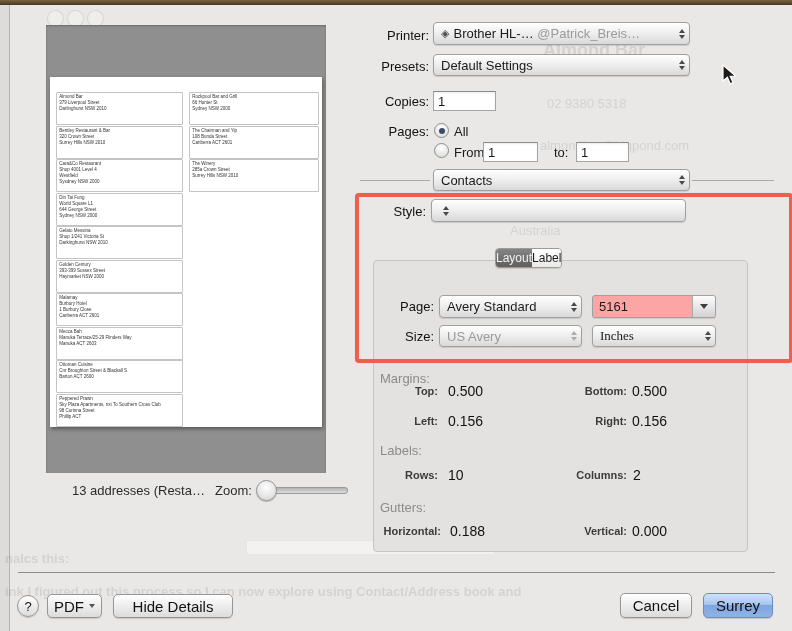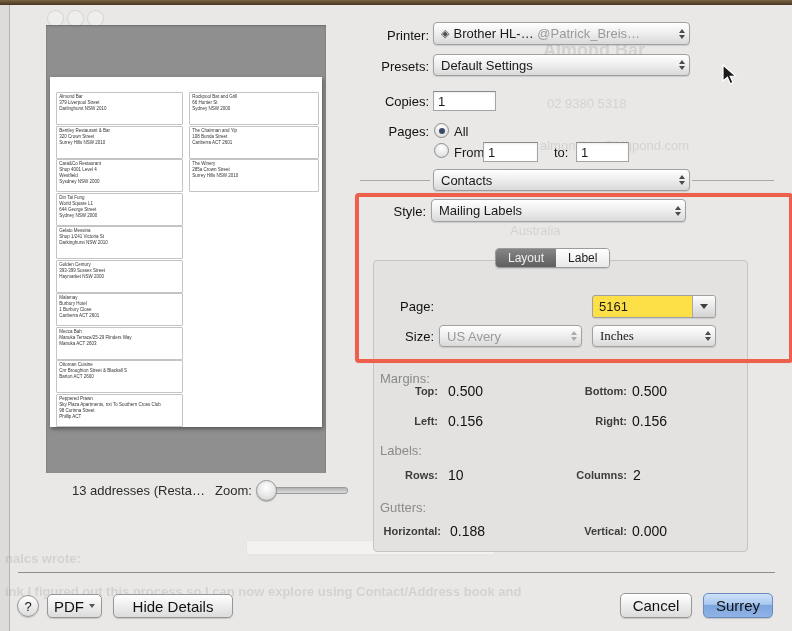--- a/index.html
+++ b/index.html
@@ -35,30 +35,30 @@
   .popup .val{flex:1;overflow:hidden;white-space:nowrap;}
   .popup.disabled .val{color:#9a9a9a;}
   .stepper{display:flex;flex-direction:column;align-items:center;gap:2px;margin-left:4px;}
   .tri-up{width:0;height:0;border-left:3.5px solid transparent;border-right:3.5px solid transparent;border-bottom:4.5px solid #4a4a4a;}
   .tri-down{width:0;height:0;border-left:3.5px solid transparent;border-right:3.5px solid transparent;border-top:4.5px solid #4a4a4a;}
   .disabled .tri-up{border-bottom-color:#ababab;}
   .disabled .tri-down{border-top-color:#ababab;}
   .tfield{background:#fff;border:1px solid #a5a5a5;border-top-color:#8a8a8a;font-size:13px;padding:2px 4px;box-sizing:border-box;box-shadow:inset 0 1px 2px rgba(0,0,0,0.08);}
   .radio{width:15px;height:15px;border-radius:50%;border:1px solid #8d8d8d;background:radial-gradient(circle at 50% 30%,#ffffff,#d8d8d8);box-sizing:border-box;display:flex;align-items:center;justify-content:center;}
   .radio .dot{width:6px;height:6px;border-radius:50%;background:#3a4a68;}
-  .combo{display:flex;border:1px solid #a0a0a0;border-radius:3px;background:#fde047;box-sizing:border-box;overflow:hidden;box-shadow:0 1px 1px rgba(0,0,0,0.10);}
+  .combo{display:flex;border:1px solid #a0a0a0;border-radius:3px;background:#fca5a5;box-sizing:border-box;overflow:hidden;box-shadow:0 1px 1px rgba(0,0,0,0.10);}
   .combo .cval{flex:1;font-size:13px;padding:3px 6px;}
   .combo .cbtn{width:22px;border-left:1px solid #a8a8a8;background:linear-gradient(#fdfdfd,#e6e6e6 55%,#d2d2d2);display:flex;align-items:center;justify-content:center;}
   .caret{width:0;height:0;border-left:4px solid transparent;border-right:4px solid transparent;border-top:5px solid #3f3f3f;}
   .hline{height:1px;background:#a8a8a8;}
   
   .redrect{border:4px solid #ee5f4c;border-radius:4px;box-shadow:0 0 1px rgba(0,0,0,0.2);pointer-events:none;}
   .groupbox{background:#e3e2e0;border:1px solid #c6c5c3;border-radius:4px;}
   .tabs{display:flex;border:1px solid #9b9b9b;border-radius:4px;overflow:hidden;height:18px;box-shadow:0 1px 1px rgba(0,0,0,0.12);}
-  .tab{font-size:12px;display:flex;align-items:center;justify-content:center;padding:0 12px;}
+  .tab{font-size:12px;display:flex;align-items:center;justify-content:center;padding:0 0;}
   .tab.active{background:linear-gradient(#858585,#5f5f5f);color:#f1f1f1;}
   .tab.idle{background:linear-gradient(#ffffff,#e9e9e9);color:#1c1c1c;}
   .sect-header{font-size:13px;color:#8b8b8b;}
   .mini-label{font-size:11px;font-weight:bold;color:#3c3c3c;text-align:right;}
   .mini-value{font-size:14px;color:#111;}
   
   .footer-sep{left:18px;top:572px;width:757px;height:1px;background:#8d8d8d;}
   .btn{display:flex;align-items:center;justify-content:center;font-size:15px;color:#111;
     border:1px solid #979797;border-radius:5px;background:linear-gradient(#ffffff,#ededed 50%,#dcdcdc);
     box-shadow:0 1px 1px rgba(0,0,0,0.15);box-sizing:border-box;}
@@ -78,21 +78,21 @@
   <div class="abs left-col"></div>
   <div class="abs traffic" style="left:47px;top:10px;"></div>
   <div class="abs traffic" style="left:67px;top:10px;"></div>
   <div class="abs traffic" style="left:87px;top:10px;"></div>
 
   <div class="abs ghost" style="left:543px;top:40px;font-size:18px;font-weight:bold;">Almond Bar</div>
   <div class="abs ghost" style="left:547px;top:96px;font-size:13px;">02 9380 5318</div>
   <div class="abs ghost" style="left:540px;top:138px;font-size:13px;">almondbar@bigpond.com</div>
   <div class="abs ghost" style="left:510px;top:223px;font-size:13px;">Australia</div>
   <div class="abs ghost" style="left:468px;top:262px;font-size:11px;">note</div>
-  <div class="abs ghost" style="left:5px;top:551px;font-size:13px;font-weight:bold;">nalcs wrote:</div>
+  <div class="abs ghost" style="left:5px;top:551px;font-size:13px;font-weight:bold;">nalcs this:</div>
   <div class="abs ghost" style="left:5px;top:584px;font-size:13px;font-weight:bold;">ink I figured out this process so I can now explore using Contact/Address book and</div>
   <div class="abs ghost-box" style="left:246px;top:540px;width:247px;height:13px;"></div>
 
   <div class="abs preview-panel">
     <div class="abs page">
       <div class="label-col c1">
           <div class="label-cell" style="top: 0px;">
             <div class="label-text">Almond Bar
 379 Liverpool Street
 Darlinghurst NSW 2010</div>
@@ -210,34 +210,40 @@
   <div class="abs popup" style="left:433px;top:169px;width:257px;height:22px;">
     <span class="val">Contacts</span>
     <span class="stepper">
         <span class="tri-up"></span>
         <span class="tri-down"></span>
       </span>
   </div>
 
   <div class="abs flabel" style="left:336px;top:204px;width:90px;">Style:</div>
   <div class="abs popup" style="left:431px;top:199px;width:255px;height:23px;">
-    <span class="val">Mailing Labels</span>
     <span class="stepper">
         <span class="tri-up"></span>
         <span class="tri-down"></span>
       </span>
   </div>
 
   <div class="abs groupbox" style="left:373px;top:260px;width:373px;height:290px;"></div>
   <div class="abs tabs" style="left:495px;top:248px;">
     <div class="tab active">Layout</div>
     <div class="tab idle">Label</div>
   </div>
 
   <div class="abs flabel" style="left:354px;top:299px;width:80px;">Page:</div>
+  <div class="abs popup" style="left:439px;top:295px;width:143px;height:23px;">
+    <span class="val">Avery Standard</span>
+    <span class="stepper">
+        <span class="tri-up"></span>
+        <span class="tri-down"></span>
+      </span>
+  </div>
   <div class="abs combo" style="left:592px;top:295px;width:124px;height:23px;">
     <span class="cval">5161</span>
     <span class="cbtn">
         <span class="caret"></span>
       </span>
   </div>
 
   <div class="abs flabel" style="left:354px;top:329px;width:80px;">Size:</div>
   <div class="abs popup disabled" style="left:439px;top:325px;width:143px;height:22px;">
     <span class="val">US Avery</span>

